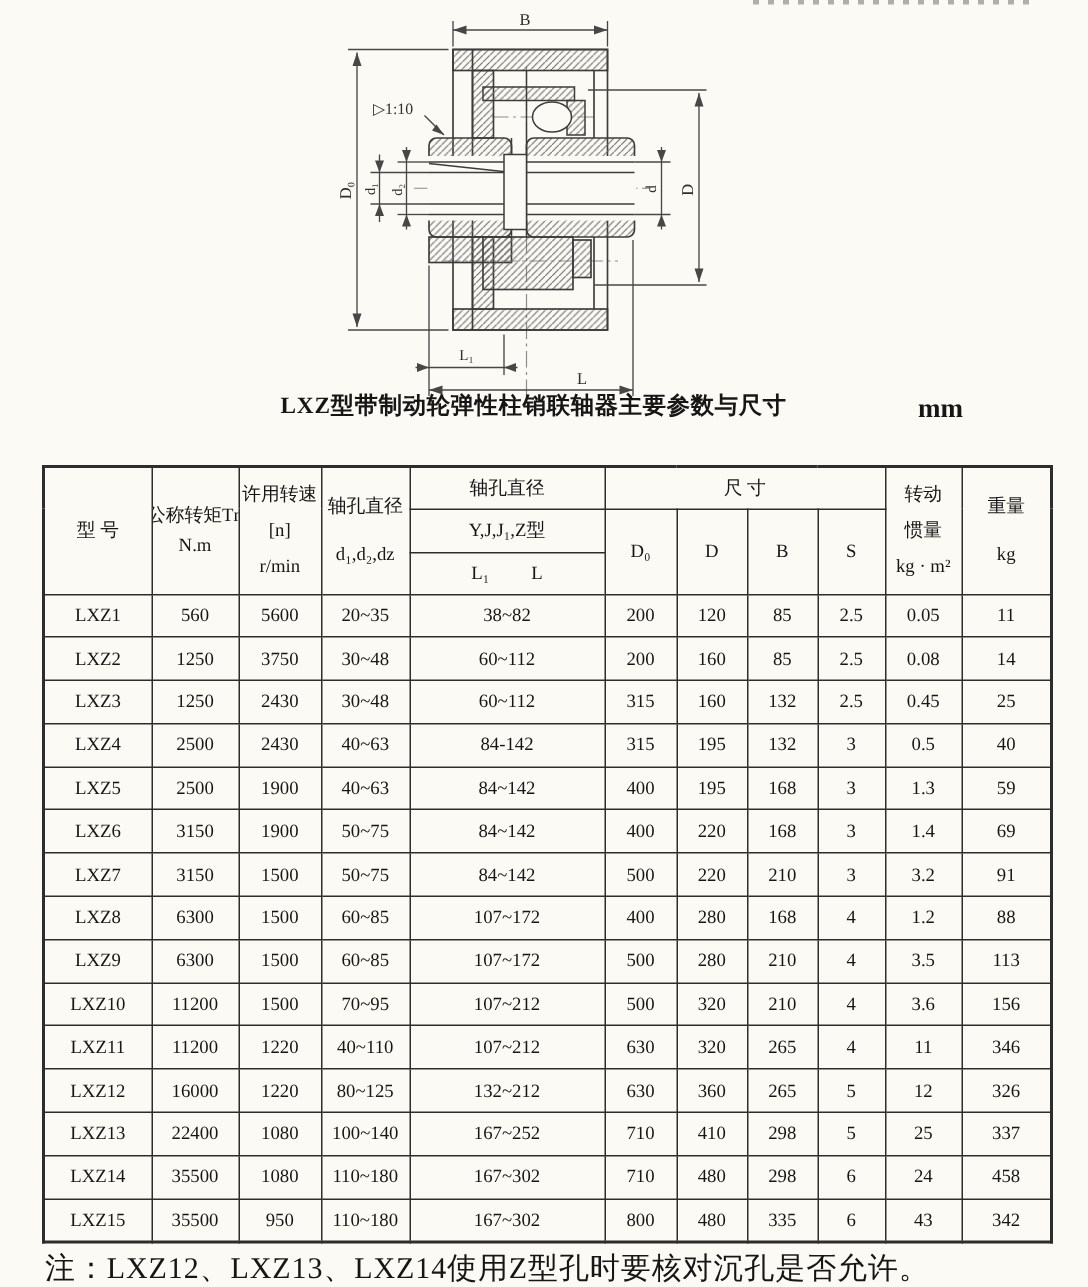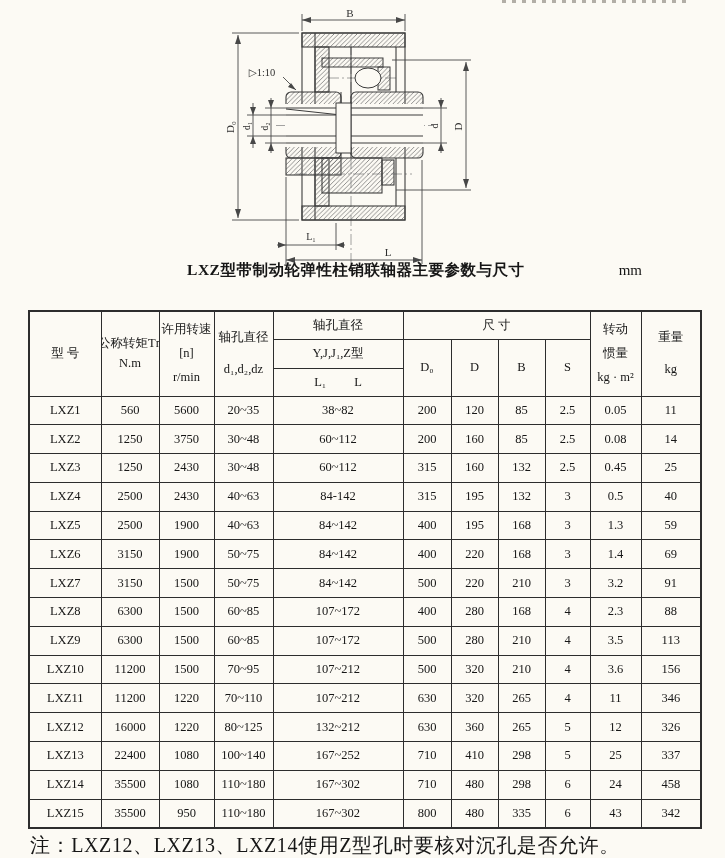--- a/index.html
+++ b/index.html
@@ -12,21 +12,21 @@
     position:absolute;left:502px;top:0;width:186px;height:3px;
     background:repeating-linear-gradient(90deg,#9a958d 0 4px,transparent 4px 10px);
     opacity:.75;
   }
   svg.drawing{position:absolute;left:0;top:0;}
   .title-row{position:absolute;left:0;top:260px;width:100%;height:22px;}
   .title{
     position:absolute;left:50%;transform:translateX(-52%);
     font-size:15.5px;font-weight:600;letter-spacing:.5px;white-space:nowrap;
   }
-  .unit{position:absolute;right:83px;top:2px;font-size:15px;}
+  .unit{position:absolute;right:83px;top:2px;font-size:18px;font-weight:bold;}
   table.params{
     position:absolute;left:28px;top:310px;width:672px;
     border-collapse:collapse;table-layout:fixed;
     border:2px solid #2d2d2d;
   }
   .params th,.params td{
     border:1px solid #2d2d2d;text-align:center;vertical-align:middle;
     padding:0;font-weight:normal;font-size:12.5px;line-height:1.2;
     overflow:hidden;white-space:nowrap;
   }
@@ -351,21 +351,21 @@
       <tr>
         <td>LXZ8</td>
         <td>6300</td>
         <td>1500</td>
         <td>60~85</td>
         <td>107~172</td>
         <td>400</td>
         <td>280</td>
         <td>168</td>
         <td>4</td>
-        <td>2.3</td>
+        <td>1.2</td>
         <td>88</td>
       </tr>
       <tr>
         <td>LXZ9</td>
         <td>6300</td>
         <td>1500</td>
         <td>60~85</td>
         <td>107~172</td>
         <td>500</td>
         <td>280</td>
@@ -384,21 +384,21 @@
         <td>320</td>
         <td>210</td>
         <td>4</td>
         <td>3.6</td>
         <td>156</td>
       </tr>
       <tr>
         <td>LXZ11</td>
         <td>11200</td>
         <td>1220</td>
-        <td>70~110</td>
+        <td>40~110</td>
         <td>107~212</td>
         <td>630</td>
         <td>320</td>
         <td>265</td>
         <td>4</td>
         <td>11</td>
         <td>346</td>
       </tr>
       <tr>
         <td>LXZ12</td>

